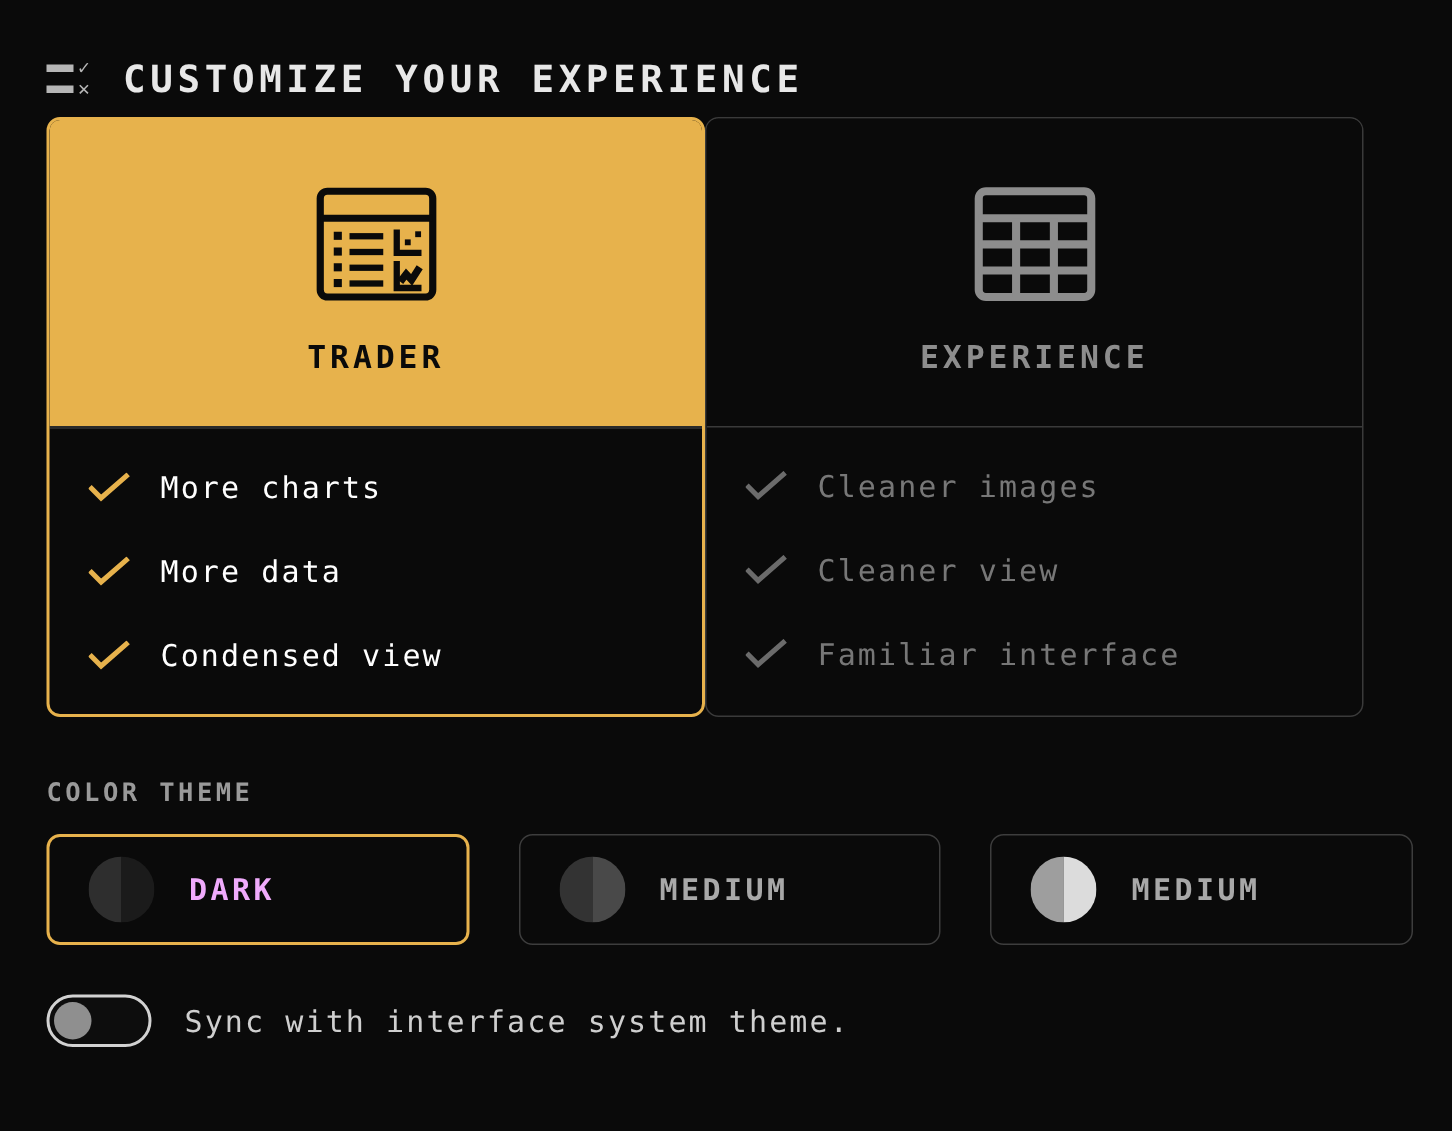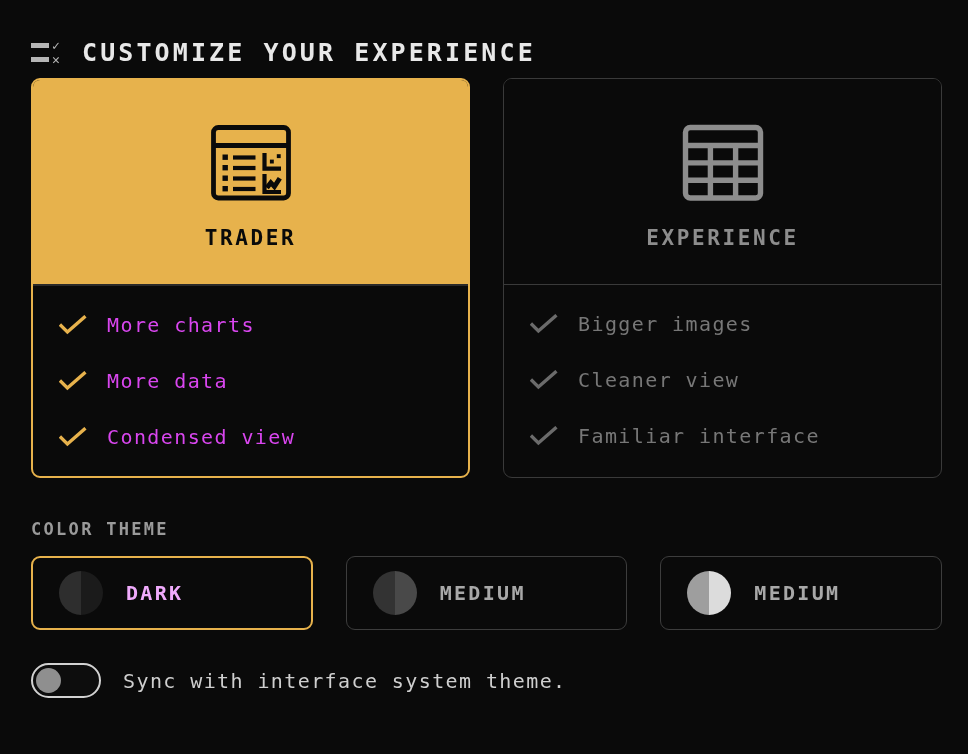--- a/index.html
+++ b/index.html
@@ -56,21 +56,20 @@
     font-size: 25px;
     letter-spacing: 3.1px;
     color: #e8e8e8;
     font-weight: bold;
     white-space: nowrap;
   }
 
   
   .persona-row {
     display: flex;
-    gap: 33px;
     padding: 0 26px 0 31px;
   }
 
   .persona-card {
     width: 439px;
     border-radius: 9px;
     overflow: hidden;
     background: #0a0a0a;
     display: flex;
     flex-direction: column;
@@ -119,21 +118,21 @@
     gap: 20px;
     height: 34px;
   }
 
   .check-icon { width: 28px; height: 20px; flex: 0 0 auto; }
 
   .feature-label {
     font-size: 20px;
     letter-spacing: 1.4px;
   }
-  .persona-card.selected .feature-label { color: #d946ef; }
+  .persona-card.selected .feature-label { color: #ffffff; }
   .persona-card.unselected .feature-label { color: #777777; }
 
   
   .theme-section { padding: 41px 26px 0 31px; }
 
   .section-label {
     font-size: 17px;
     letter-spacing: 2.3px;
     color: #9a9a9a;
     font-weight: bold;
@@ -284,21 +283,21 @@
           <line x1="20.2" y1="10.5" x2="20.2" y2="28"></line>
         </g>
       </svg>
       <div class="card-title">EXPERIENCE</div>
     </div>
     <div class="card-features">
       <div class="feature-row">
         <svg class="check-icon" viewBox="0 0 20 14">
           <polyline points="1.5,7.5 6,12 18,1.5" fill="none" stroke="#6b6b6b" stroke-width="2.4" stroke-linecap="square"></polyline>
         </svg>
-        <div class="feature-label">Bigger images</div>
+        <div class="feature-label">Cleaner images</div>
       </div>
       <div class="feature-row">
         <svg class="check-icon" viewBox="0 0 20 14">
           <polyline points="1.5,7.5 6,12 18,1.5" fill="none" stroke="#6b6b6b" stroke-width="2.4" stroke-linecap="square"></polyline>
         </svg>
         <div class="feature-label">Cleaner view</div>
       </div>
       <div class="feature-row">
         <svg class="check-icon" viewBox="0 0 20 14">
           <polyline points="1.5,7.5 6,12 18,1.5" fill="none" stroke="#6b6b6b" stroke-width="2.4" stroke-linecap="square"></polyline>

